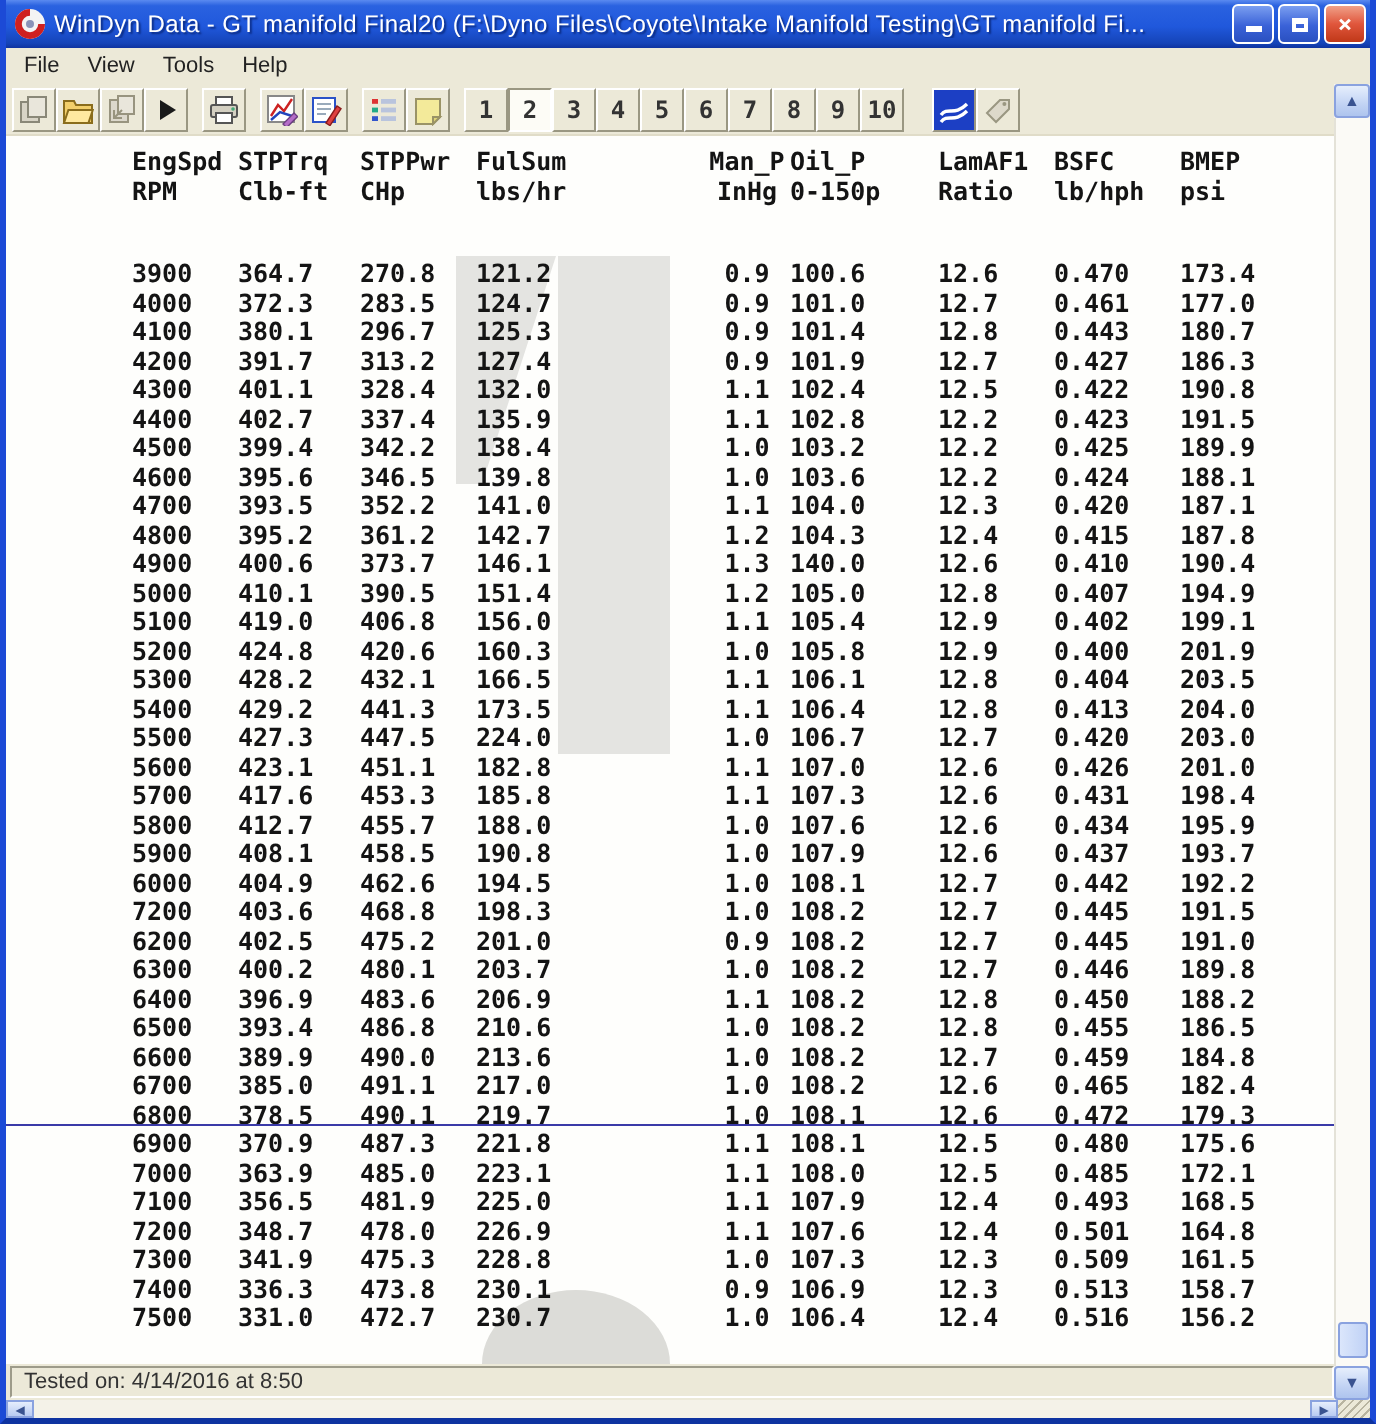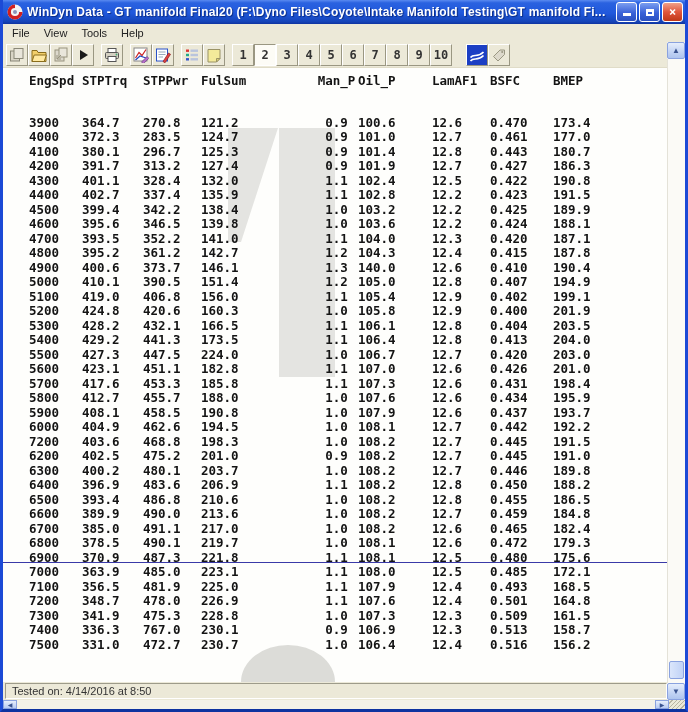--- a/index.html
+++ b/index.html
@@ -10,21 +10,21 @@
     border-left:3px solid #1c4ad6; border-right:3px solid #1c4ad6; border-bottom:3px solid #0e33a0;
     background:#ece9d8; display:flex; flex-direction:column;
   }
   
   .titlebar {
     height:24px; flex:0 0 24px; display:flex; align-items:center; padding:0 2px 0 4px;
     background:linear-gradient(180deg,#5a8af0 0%, #2a62e0 12%, #2058dc 55%, #1544b8 90%, #0e33a0 100%);
   }
   .app-icon { width:16px; height:16px; margin-right:4px; flex:0 0 16px; }
   .title-text {
-    color:#fff; font-weight:bold; font-size:12px; letter-spacing:0.2px;
+    color:#fff; font-weight:normal; font-size:12px; letter-spacing:0.2px;
     text-shadow:1px 1px 1px #0a2a80; white-space:nowrap; overflow:hidden; flex:1;
   }
   .win-buttons { display:flex; gap:2px; }
   .wbtn {
     width:21px; height:20px; border:1px solid #fff; border-radius:3px;
     color:#fff; font-size:12px; font-weight:bold; line-height:17px; text-align:center;
     cursor:default; padding:0; font-family:"DejaVu Sans Mono", monospace;
   }
   .wbtn.minmax { background:linear-gradient(180deg,#7a9ef0,#3a62d8 55%, #2a50c0); }
   .wbtn.close { background:linear-gradient(180deg,#f0a088,#e0563c 50%, #c03818); }
@@ -56,21 +56,21 @@
     font-family:"DejaVu Sans Mono", monospace; font-weight:bold; font-size:12.5px; color:#141414; }
   .wm { position:absolute; z-index:0; }
   .wm-top { left:225px; top:60px; width:50px; height:114px; background:#e4e4e1; clip-path:polygon(0 0,100% 0,26% 100%,0 100%); }
   .wm-band { left:276px; top:60px; width:56px; height:249px; background:#e4e4e1; }
   .wm-dome { left:238px; top:577px; width:94px; height:37px; background:#dcdcd8; border-radius:50% 50% 0 0 / 100% 100% 0 0; }
   .printout { position:relative; z-index:1; padding:6px 0 0 26px; }
   .line { line-height:14.5px; white-space:pre; }
   .section { color:#2323cb; }
   .trow { display:flex; line-height:14.5px; }
   .trow span { display:inline-block; white-space:pre; }
-  .trow span:nth-child(1){ width:53px; }
+  .trow span:nth-child(1){ width:53px;margin-left:37px; }
   .trow span:nth-child(2){ width:61px; }
   .trow span:nth-child(3){ width:58px; }
   .trow span:nth-child(4){ width:67px; }
   .trow span:nth-child(5){ width:43px; text-align:center;margin-left:47px; }
   .trow span:nth-child(6){ width:74px; }
   .trow span:nth-child(7){ width:58px; }
   .trow span:nth-child(8){ width:63px; }
   .trow span:nth-child(9){ width:60px; }
   .spacer { height:27px; }
   .bluesep { position:absolute; z-index:2; left:0; right:0; top:494px; height:1px; background:#3a3aa8; }
@@ -236,20 +236,31 @@
                 <span>EngSpd</span>
                 <span>STPTrq</span>
                 <span>STPPwr</span>
                 <span>FulSum</span>
                 <span>Man_P</span>
                 <span>Oil_P</span>
                 <span>LamAF1</span>
                 <span>BSFC</span>
                 <span>BMEP</span>
               </div>
+              <div class="trow">
+                <span>RPM</span>
+                <span>Clb-ft</span>
+                <span>CHp</span>
+                <span>lbs/hr</span>
+                <span>InHg</span>
+                <span>0-150p</span>
+                <span>Ratio</span>
+                <span>lb/hph</span>
+                <span>psi</span>
+              </div>
             </div>
           <div class="spacer"></div>
           <div>
               <div class="trow">
                 <span>3900</span>
                 <span>364.7</span>
                 <span>270.8</span>
                 <span>121.2</span>
                 <span>0.9</span>
                 <span>100.6</span>
@@ -627,21 +638,21 @@
                 <span>228.8</span>
                 <span>1.0</span>
                 <span>107.3</span>
                 <span>12.3</span>
                 <span>0.509</span>
                 <span>161.5</span>
               </div>
               <div class="trow">
                 <span>7400</span>
                 <span>336.3</span>
-                <span>767.0</span>
+                <span>473.8</span>
                 <span>230.1</span>
                 <span>0.9</span>
                 <span>106.9</span>
                 <span>12.3</span>
                 <span>0.513</span>
                 <span>158.7</span>
               </div>
               <div class="trow">
                 <span>7500</span>
                 <span>331.0</span>

